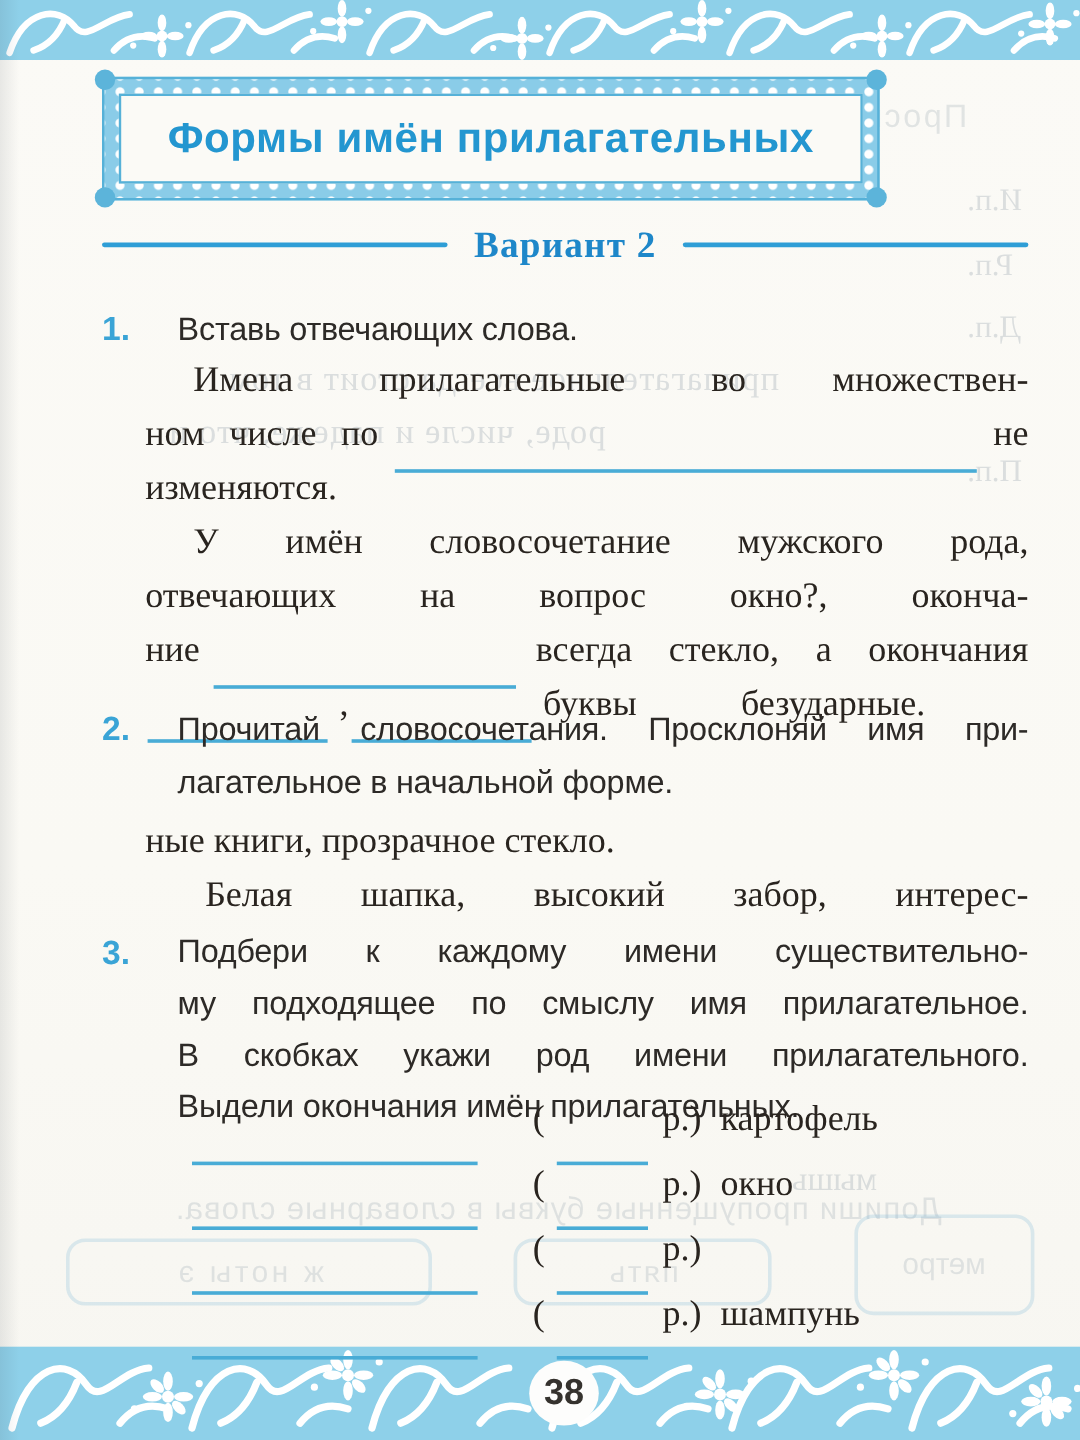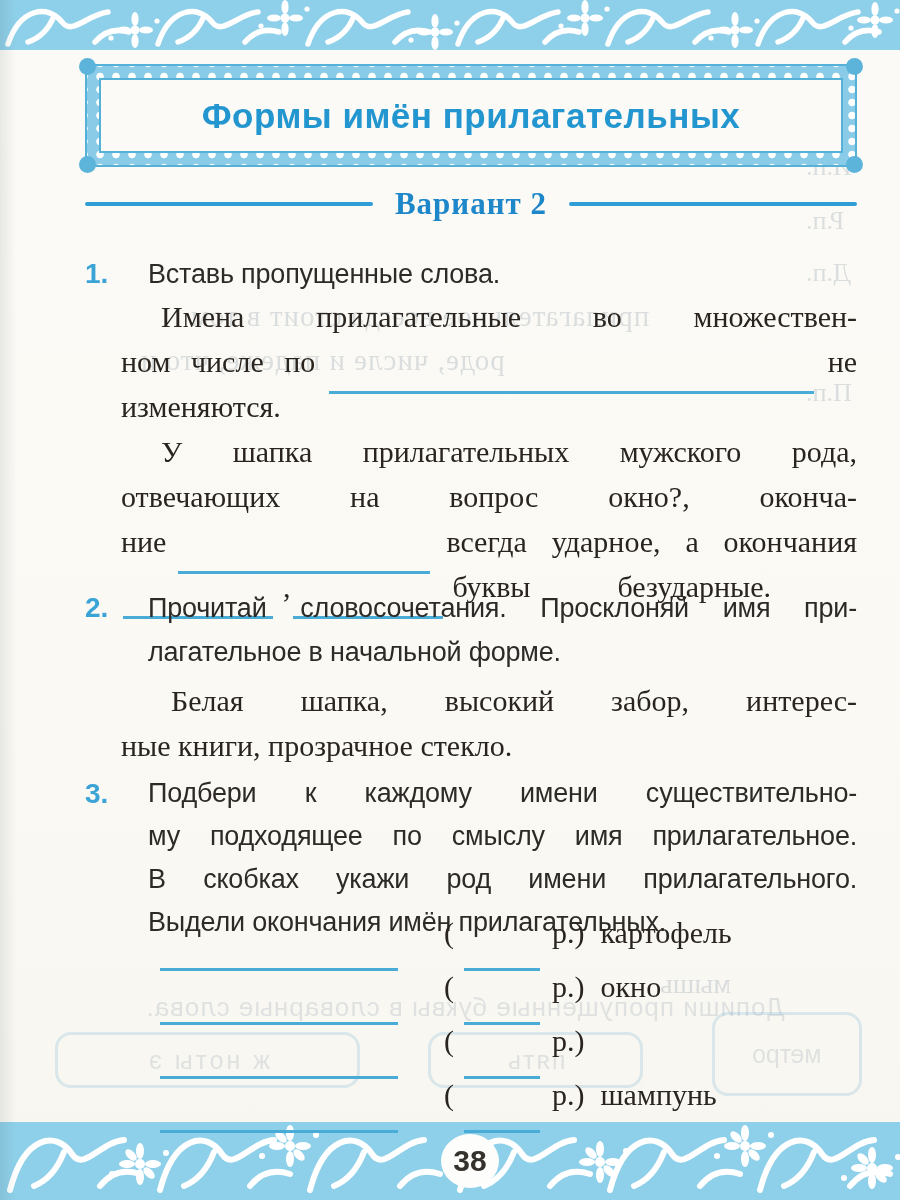--- a/index.html
+++ b/index.html
@@ -22,21 +22,21 @@
           font:bold 30px/1 "Liberation Sans","DejaVu Sans",sans-serif; color:#35322e; }
 
   
   .ghost { position:absolute; transform:scaleX(-1); color:#98a6b0; opacity:0.26; z-index:1;
           font-family:"Liberation Sans","DejaVu Sans",sans-serif; white-space:nowrap; pointer-events:none; }
   .ghost.serif { font-family:"Liberation Serif","DejaVu Serif",serif; color:#93a0aa; opacity:0.30; }
   .gbox { position:absolute; border:3px solid rgba(125,185,215,0.25); border-radius:16px; z-index:1;
           display:flex; align-items:center; justify-content:center; pointer-events:none; }
 
   
-  .titlebox { position:absolute; left:85px; top:64px; width:772px; height:103px; z-index:4;
+  .titlebox { position:absolute; left:85px; top:64px; width:648px; height:103px; z-index:4;
           background-color:#8accE8; border:2px solid #56b1d8;
           background-image:radial-gradient(circle,#ffffff 3.3px,rgba(255,255,255,0) 4.2px);
           background-size:16px 13px; background-position:5px 4px; }
   .titlebox-inner { position:absolute; inset:12px; background:#fbfaf6; border:2px solid #56b1d8;
           display:flex; align-items:center; justify-content:center; }
   .title-text { font:bold 35px/1 "Liberation Sans","DejaVu Sans",sans-serif; color:#2396d0; letter-spacing:0.5px; }
   .tb-dot { position:absolute; width:17px; height:17px; border-radius:50%; background:#5cb4da; }
   .tb-dot.tl { left:-8px; top:-8px; } .tb-dot.tr { right:-8px; top:-8px; }
   .tb-dot.bl { left:-8px; bottom:-8px; } .tb-dot.br { right:-8px; bottom:-8px; }
 
@@ -148,60 +148,60 @@
 
   <div class="variant">
     <span class="vline"></span>
     <span class="variant-label">Вариант 2</span>
     <span class="vline"></span>
   </div>
 
   <div class="abs task-head" style="top:252px;">
     <span class="task-num">1.</span>
     <div class="instr">
-        <div class="il">Вставь пропущенные слова.</div>
+        <div class="il">Вставь отвечающих слова.</div>
       </div>
   </div>
 
   <div class="abs para" style="top:294px;">
     <div class="sl just ind">Имена прилагательные во множествен-</div>
     <div class="sl fline">
       <span class="txt ws">ном числе по</span>
       <span class="blank grow"></span>
       <span class="txt">не</span>
     </div>
     <div class="sl">изменяются.</div>
   </div>
 
   <div class="abs para" style="top:429px;">
-    <div class="sl just ind">У шапка прилагательных мужского рода,</div>
+    <div class="sl just ind">У имён словосочетание мужского рода,</div>
     <div class="sl just">отвечающих на вопрос окно?, оконча-</div>
     <div class="sl fline">
       <span class="txt">ние</span>
       <span class="blank b252"></span>
-      <span class="spread">всегда ударное, а окончания</span>
+      <span class="spread">всегда стекло, а окончания</span>
     </div>
     <div class="sl fline">
       <span class="blank b150"></span>
       <span class="txt">,</span>
       <span class="blank b150"></span>
       <span class="spread padr">буквы безударные.</span>
     </div>
   </div>
 
   <div class="abs task-head" style="top:586px;">
     <span class="task-num">2.</span>
     <div class="instr">
       <div class="il just">Прочитай словосочетания. Просклоняй имя при-</div>
       <div class="il">лагательное в начальной форме.</div>
     </div>
   </div>
   <div class="abs para" style="top:678px;">
+    <div class="sl">ные книги, прозрачное стекло.</div>
     <div class="sl just ind50">Белая шапка, высокий забор, интерес-</div>
-    <div class="sl">ные книги, прозрачное стекло.</div>
   </div>
 
   <div class="abs task-head" style="top:772px;">
     <span class="task-num">3.</span>
     <div class="instr">
       <div class="il tight just">Подбери к каждому имени существительно-</div>
       <div class="il tight just">му подходящее по смыслу имя прилагательное.</div>
       <div class="il tight just">В скобках укажи род имени прилагательного.</div>
       <div class="il tight">Выдели окончания имён прилагательных.</div>
     </div>

